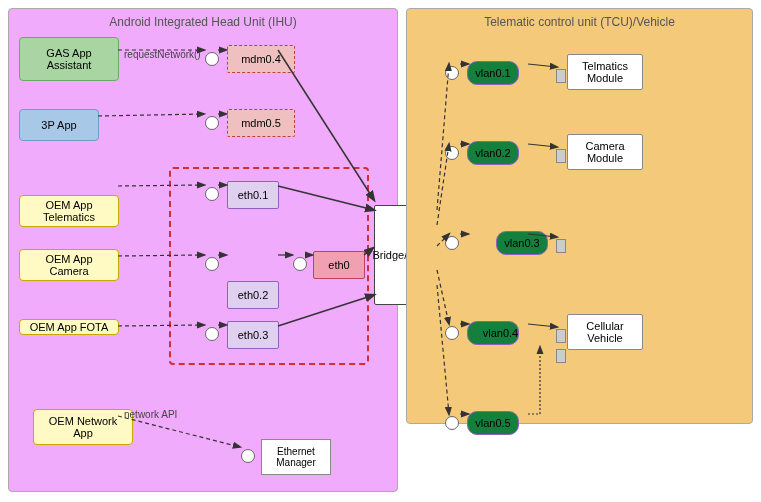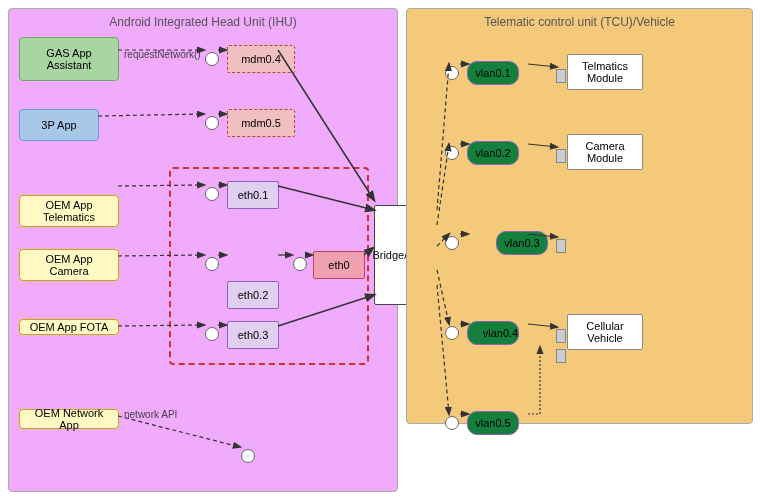--- a/index.html
+++ b/index.html
@@ -117,22 +117,22 @@
       width: 100px;
       height: 16px;
       left: 10px;
       top: 310px;
     }
 
     .app-oem-network {
       background: #fff9c4;
       border: 1.5px solid #c8a800;
       width: 100px;
-      height: 20px;
-      left: 10px;
+      height: 36px;
+      left: 24px;
       top: 400px;
     }
 
     
     .mdm-box {
       position: absolute;
       background: #f0c0c0;
       border: 1.5px dashed #c04040;
       width: 68px;
       height: 28px;
@@ -359,20 +359,23 @@
     <div class="conn-circle" style="left:196px; top:248px;"></div>
 
     <div class="conn-circle" style="left:196px; top:318px;"></div>
 
     <div class="conn-circle" style="left:284px; top:248px;"></div>
 
     <div class="bridge-box">
       <span>Bridge/Switch</span>
     </div>
 
+    <div class="eth-manager-box">
+      <span>Ethernet Manager</span>
+    </div>
 
     <div class="conn-circle" style="left:232px; top:440px;"></div>
 
   </div>
 
   <div class="tcu-panel">
     <span class="tcu-title">Telematic control unit (TCU)/Vehicle</span>
 
     <div class="vlan-box" style="left:60px; top:52px;">
       <span>vlan0.1</span>

